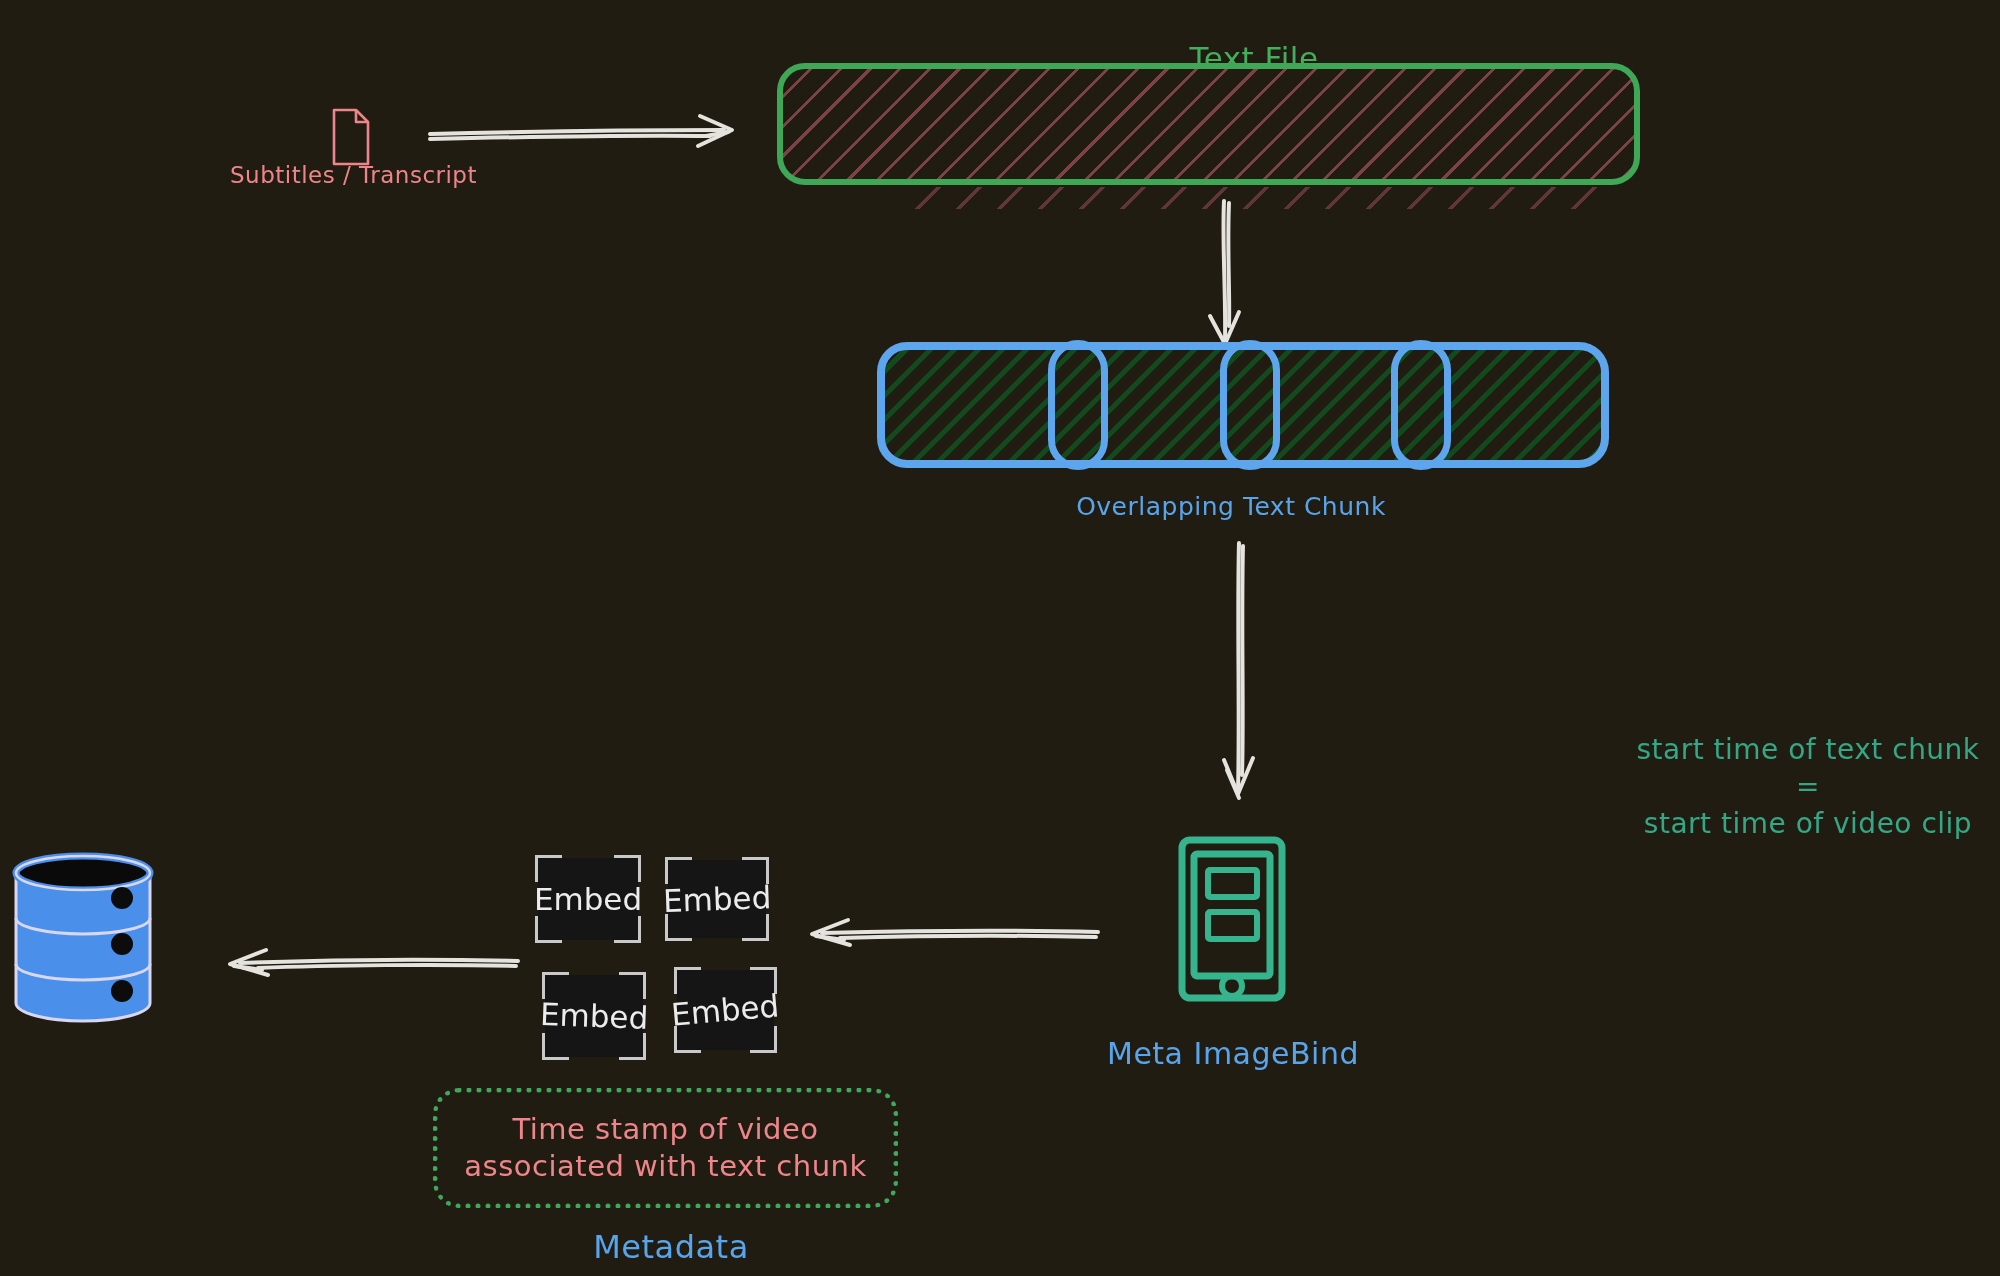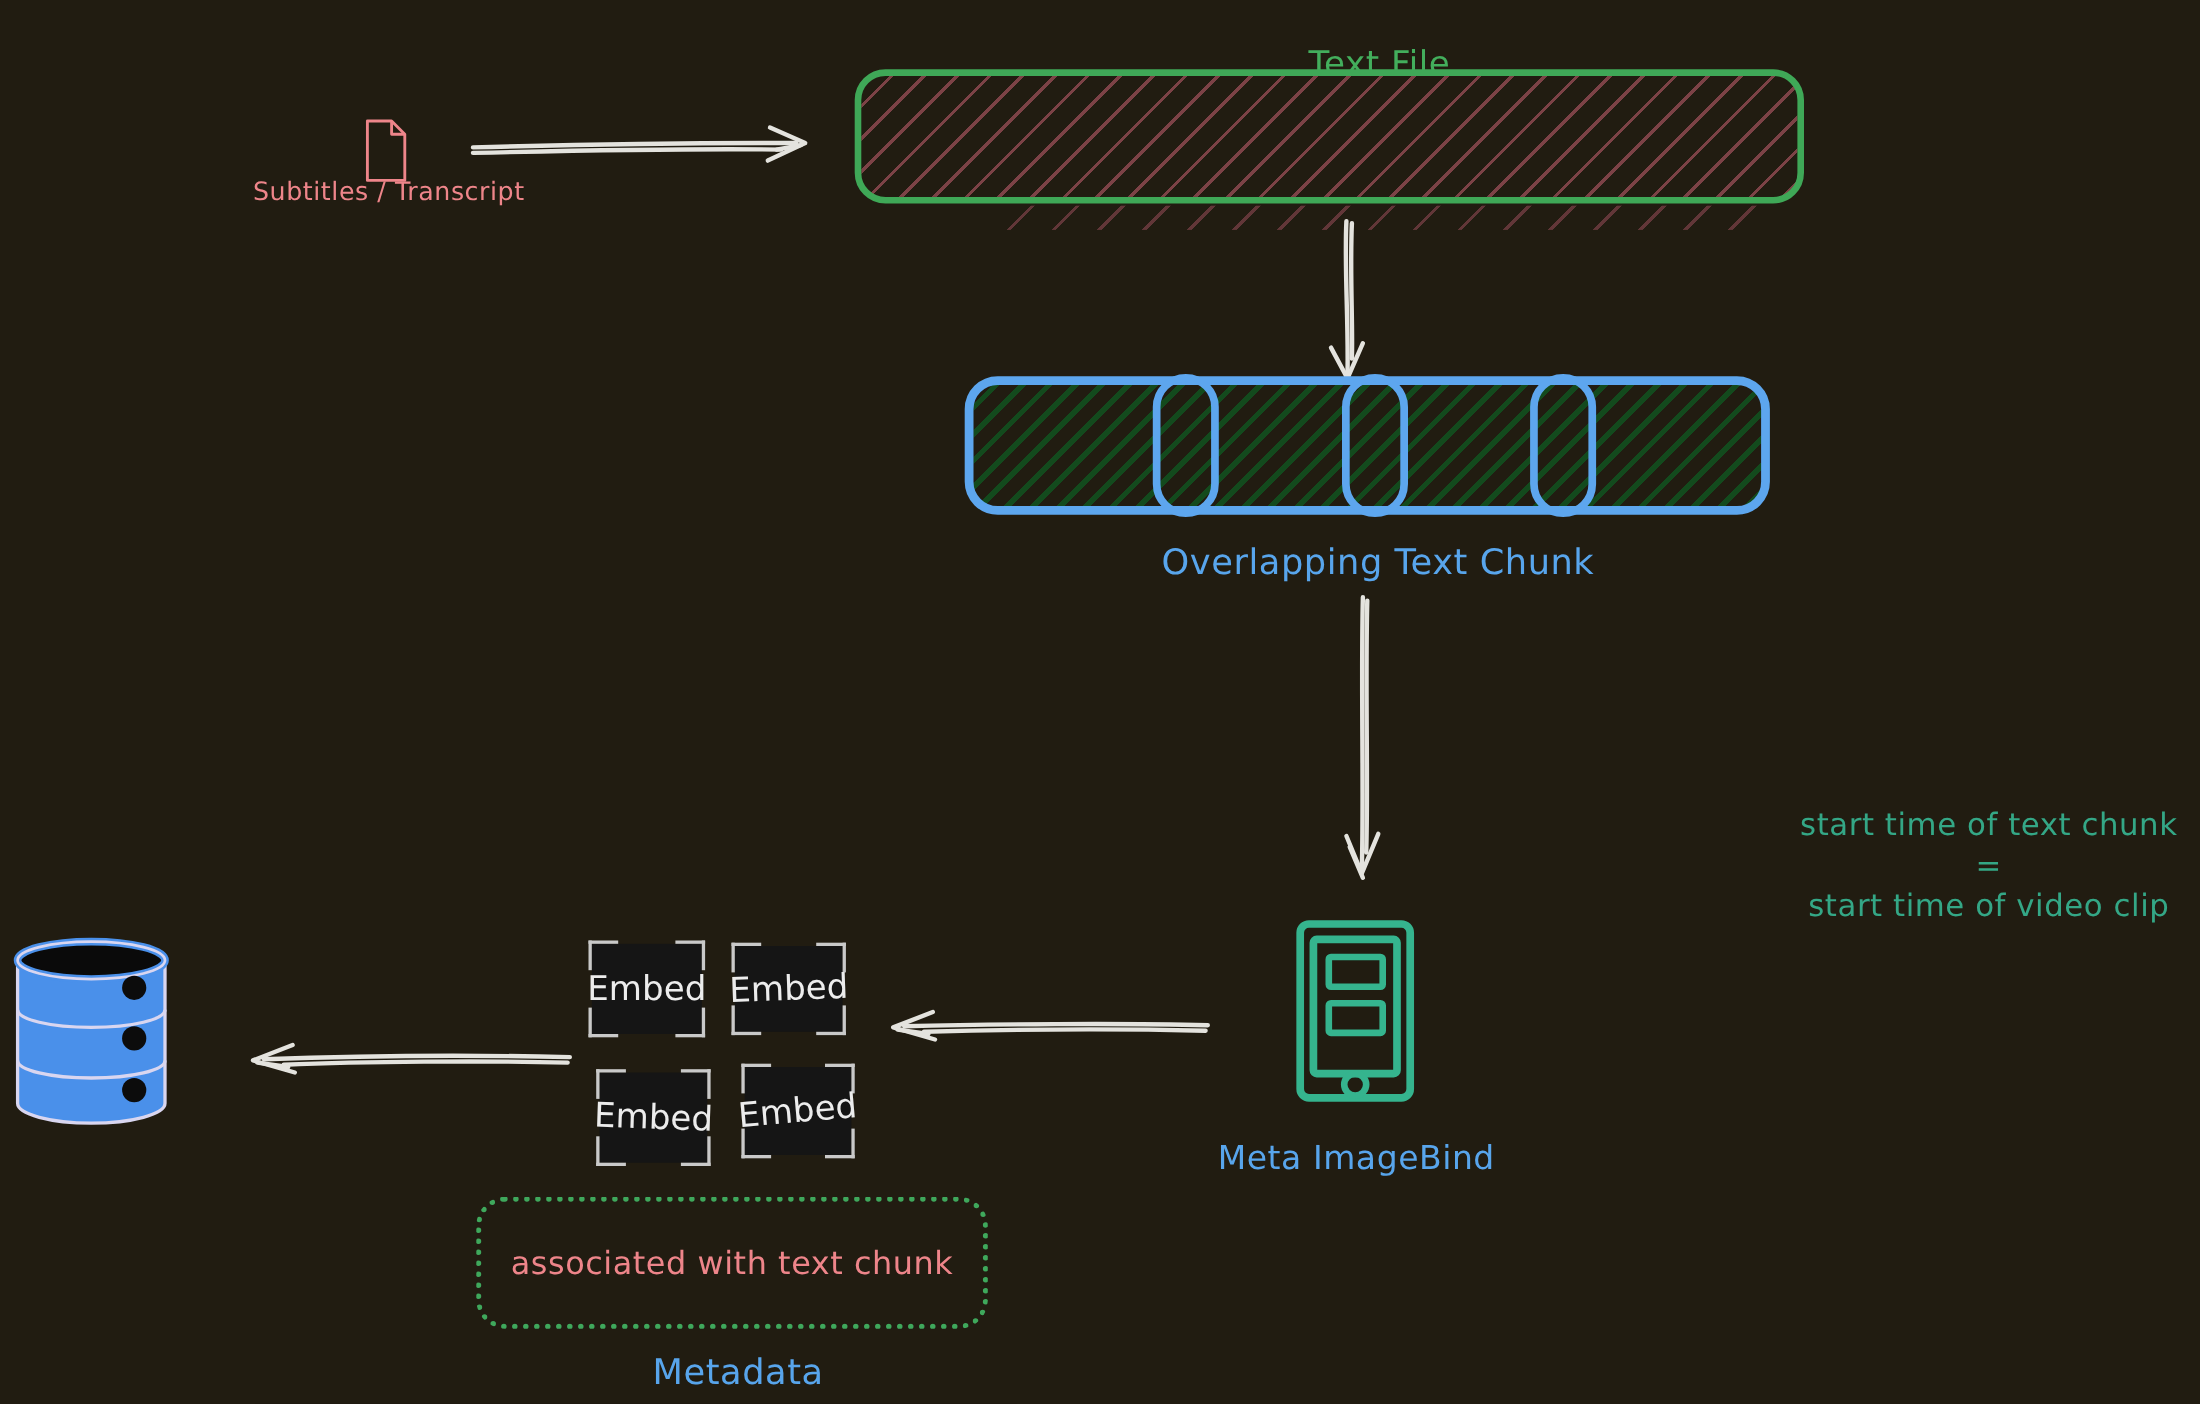--- a/index.html
+++ b/index.html
@@ -115,21 +115,21 @@
   <svg class="arrow" style="left:1204px;top:198px;" width="42" height="152" viewBox="0 0 42 152">
     <path d="M20 3 C 18 45, 22 95, 21 142"></path>
     <path d="M25 5 C 23 50, 26 95, 25 128"></path>
     <path d="M6 118 L21 146 L35 114"></path>
   </svg>
 
   <div class="abs" id="chunk-box"></div>
   <div class="pill" style="left:1048px;"></div>
   <div class="pill" style="left:1220px;"></div>
   <div class="pill" style="left:1391px;"></div>
-  <div class="lbl blue-text" style="left:1056px;top:492px;width:350px;font-size:32px;">Overlapping Text Chunk</div>
+  <div class="lbl blue-text" style="left:1056px;top:492px;width:350px;font-size:25px;">Overlapping Text Chunk</div>
 
   <svg class="arrow" style="left:1217px;top:540px;" width="42" height="268" viewBox="0 0 42 268">
     <path d="M22 3 C 20 80, 23 180, 21 250"></path>
     <path d="M26 6 C 24 85, 27 175, 25 235"></path>
     <path d="M7 220 L21 254 L36 218"></path>
     <path d="M10 230 L22 258"></path>
   </svg>
 
   <svg class="shape" style="left:1177px;top:835px;" width="110" height="168" viewBox="0 0 110 168">
     <rect x="5" y="5" width="100" height="158" rx="8" fill="none" stroke="#35b48e" stroke-width="7"></rect>
@@ -188,20 +188,21 @@
     <ellipse cx="75" cy="25" rx="67" ry="17" fill="#0a0a0a" stroke="#4a90ea" stroke-width="7"></ellipse>
     <ellipse cx="75" cy="25" rx="67" ry="17" fill="none" stroke="#d9d6f0" stroke-width="2.5"></ellipse>
     <path d="M8 70 A 67 16 0 0 0 142 70" fill="none" stroke="#d9d6f0" stroke-width="3"></path>
     <path d="M8 116 A 67 16 0 0 0 142 116" fill="none" stroke="#d9d6f0" stroke-width="3"></path>
     <circle cx="114" cy="50" r="11" fill="#0c0c0c"></circle>
     <circle cx="114" cy="96" r="11" fill="#0c0c0c"></circle>
     <circle cx="114" cy="143" r="11" fill="#0c0c0c"></circle>
   </svg>
 
   <div id="metadata-box" class="abs">
+    <div class="note-line">Time stamp of video</div>
     <div class="note-line">associated with text chunk</div>
   </div>
   <div class="lbl blue-text" style="left:521px;top:1228px;width:300px;font-size:32px;">Metadata</div>
 
   <div id="annotation" class="abs">
     <div>start time of text chunk</div>
     <div>=</div>
     <div>start time of video clip</div>
   </div>
 

